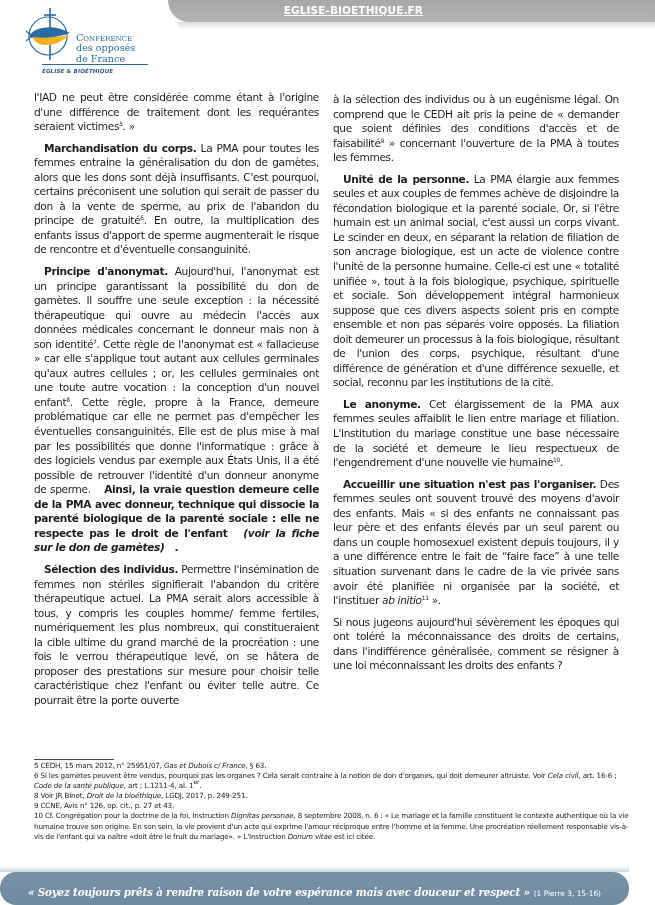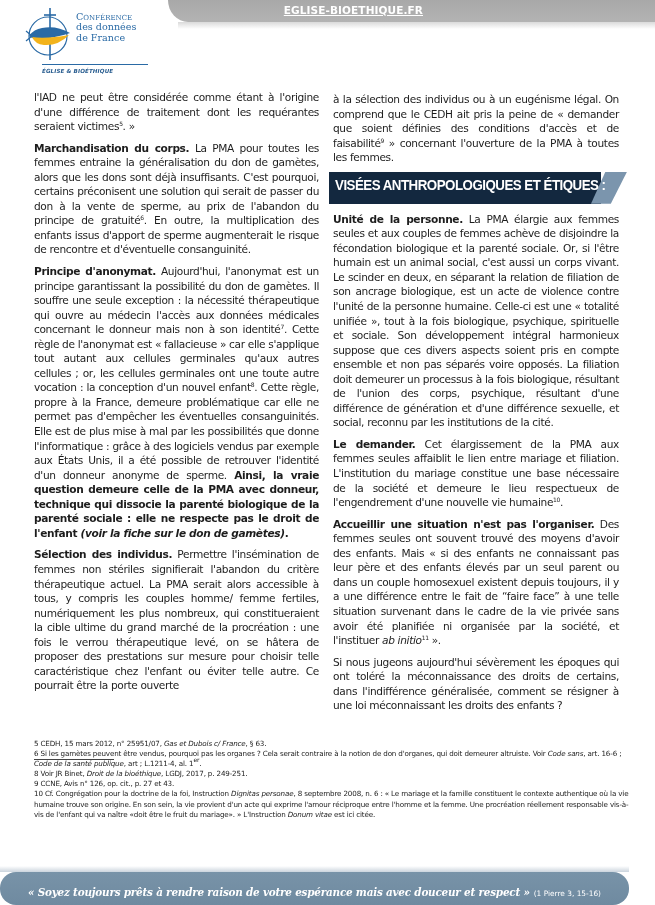--- a/index.html
+++ b/index.html
@@ -17,40 +17,40 @@
     background: linear-gradient(rgba(150,150,150,0.35), rgba(255,255,255,0));
   }
   .site-url {
     position: absolute; right: 232px; top: 4px;
     font-family: "DejaVu Sans", sans-serif; font-weight: bold; font-size: 10.5px;
     color: #ffffff; letter-spacing: 0.1px; text-decoration: underline;
   }
   .logo { position: absolute; left: 20px; top: 4px; width: 140px; height: 72px; }
   .logo svg { position: absolute; left: 0; top: 0; }
   .logo-text {
-    position: absolute; left: 56px; top: 8px;
+    position: absolute; left: 56px; top: 29px;
     font-family: "DejaVu Serif", serif; font-size: 9.6px; line-height: 10.4px; color: #2a6aa5;
   }
   .logo-text .l1 { font-variant: small-caps; }
   .logo-rule { position: absolute; left: 22px; top: 60px; width: 106px; height: 1px; background: #2a6aa5; }
   .logo-sub {
     position: absolute; left: 22px; top: 64px; font-family: "DejaVu Sans", sans-serif;
     font-size: 5.6px; font-weight: bold; font-style: italic; color: #2a5e90; letter-spacing: 0.1px;
   }
 
   
   .col {
     position: absolute; top: 90px; font-size: 10.6px; line-height: 14.55px;
     text-align: justify; color: #1d1d1d; font-family: "DejaVu Sans", sans-serif;
     letter-spacing: -0.35px;
   }
   .col-left { left: 34px; width: 285px; }
   .col-right { left: 333px; width: 286px; top: 92px; }
   .col p { margin-bottom: 7px; }
-  .col b { font-weight: bold; }
+  .col b { font-weight: bold; margin-left: 10px; }
   .col i { }
   sup { font-size: 6px; line-height: 0; vertical-align: 4px; }
 
   .section-banner {
     position: relative; height: 32px; margin: 6px 0 8px -4px; width: 300px;
   }
   .section-banner .bar {
     position: absolute; left: 0; top: 0; width: 272px; height: 32px; background: #13283f;
   }
   .section-banner .slash {
@@ -59,21 +59,21 @@
   }
   .section-banner .title {
     position: absolute; left: 6px; top: 6px; color: #ffffff; font-weight: bold;
     font-family: "Liberation Sans", sans-serif; font-size: 15.5px; letter-spacing: -0.6px;
     transform: scaleX(0.86); transform-origin: left center; white-space: nowrap;
   }
 
   
   .fn-rule { position: absolute; left: 34px; top: 759px; width: 80px; height: 1px; background: #444; }
   .footnotes {
-    position: absolute; left: 34px; top: 739px; width: 600px;
+    position: absolute; left: 34px; top: 761px; width: 600px;
     font-size: 7.15px; line-height: 10.1px; color: #222; letter-spacing: -0.15px;
     font-family: "DejaVu Sans", sans-serif;
   }
   .footnotes .fn { white-space: nowrap; }
   .footnotes .fn.wrap { white-space: normal; }
   .footnotes i { font-style: italic; }
 
   
   .bottom-band {
     position: absolute; left: 0; top: 872px; width: 629px; height: 33px;
@@ -102,21 +102,21 @@
   <svg width="60" height="60" viewBox="0 0 60 60">
     <circle cx="28" cy="32" r="19" fill="none" stroke="#2a6aa5" stroke-width="1.2"></circle>
     <line x1="30" y1="4" x2="30" y2="56" stroke="#2a6aa5" stroke-width="1.6"></line>
     <line x1="24" y1="11" x2="36" y2="11" stroke="#2a6aa5" stroke-width="1.6"></line>
     <path d="M9 32 Q14 25 22 24 Q36 21 50 29 Q38 33 22 35 Q14 36 9 32 Z" fill="#2a6aa5"></path>
     <path d="M12 33 Q26 35 49 31 Q38 42 24 41 Q15 40 12 33 Z" fill="#f2b31c"></path>
     <path d="M6 27 L12 32 L6 37" fill="none" stroke="#2a6aa5" stroke-width="1.2"></path>
   </svg>
   <div class="logo-text">
     <div class="l1">Conférence</div>
-    <div>des données</div>
+    <div>des opposés</div>
     <div>de France</div>
   </div>
   <div class="logo-rule"></div>
   <div class="logo-sub">ÉGLISE &amp; BIOÉTHIQUE</div>
 </div>
 
 <div class="col col-left">
   <p>
     <span>l'IAD ne peut être considérée comme étant à l'origine d'une différence de traitement dont les requérantes seraient victimes</span><sup>5</sup><span>. »</span>
   </p>
@@ -128,46 +128,41 @@
   </p>
   <p>
     <b>Sélection des individus.</b><span> Permettre l'insémination de femmes non stériles signifierait l'abandon du critère thérapeutique actuel. La PMA serait alors accessible à tous, y compris les couples homme/ femme fertiles, numériquement les plus nombreux, qui constitueraient la cible ultime du grand marché de la procréation : une fois le verrou thérapeutique levé, on se hâtera de proposer des prestations sur mesure pour choisir telle caractéristique chez l'enfant ou éviter telle autre. Ce pourrait être la porte ouverte</span>
   </p>
 </div>
 
 <div class="col col-right">
   <p>
     <span> à la sélection des individus ou à un eugénisme légal. On comprend que le CEDH ait pris la peine de « demander que soient définies des conditions d'accès et de faisabilité</span><sup>9</sup><span> » concernant l'ouverture de la PMA à toutes les femmes.</span>
   </p>
-  <div class="section-banner">
-    <div class="bar"></div>
-    <div class="slash"></div>
-    <div class="title">VISÉES ANTHROPOLOGIQUES ET ÉTIQUES :</div>
-  </div>
   <p>
     <b>Unité de la personne.</b><span> La PMA élargie aux femmes seules et aux couples de femmes achève de disjoindre la fécondation biologique et la parenté sociale. Or, si l'être humain est un animal social, c'est aussi un corps vivant. Le scinder en deux, en séparant la relation de filiation de son ancrage biologique, est un acte de violence contre l'unité de la personne humaine. Celle-ci est une « totalité unifiée », tout à la fois biologique, psychique, spirituelle et sociale. Son développement intégral harmonieux suppose que ces divers aspects soient pris en compte ensemble et non pas séparés voire opposés. La filiation doit demeurer un processus à la fois biologique, résultant de l'union des corps, psychique, résultant d'une différence de génération et d'une différence sexuelle, et social, reconnu par les institutions de la cité.</span>
   </p>
   <p>
-    <b>Le demander.</b><span> Cet élargissement de la PMA aux femmes seules affaiblit le lien entre mariage et filiation. L'institution du mariage constitue une base nécessaire de la société et demeure le lieu respectueux de l'engendrement d'une nouvelle vie humaine</span><sup>10</sup><span>.</span>
+    <b>Le anonyme.</b><span> Cet élargissement de la PMA aux femmes seules affaiblit le lien entre mariage et filiation. L'institution du mariage constitue une base nécessaire de la société et demeure le lieu respectueux de l'engendrement d'une nouvelle vie humaine</span><sup>10</sup><span>.</span>
   </p>
   <p>
     <b>Accueillir une situation n'est pas l'organiser.</b><span> Des femmes seules ont souvent trouvé des moyens d'avoir des enfants. Mais « si des enfants ne connaissant pas leur père et des enfants élevés par un seul parent ou dans un couple homosexuel existent depuis toujours, il y a une différence entre le fait de “faire face” à une telle situation survenant dans le cadre de la vie privée sans avoir été planifiée ni organisée par la société, et l'instituer </span><i>ab initio</i><sup>11</sup><span> ».</span>
   </p>
   <p>
     <span>Si nous jugeons aujourd'hui sévèrement les époques qui ont toléré la méconnaissance des droits de certains, dans l'indifférence généralisée, comment se résigner à une loi méconnaissant les droits des enfants ?</span>
   </p>
 </div>
 
 <div class="fn-rule"></div>
 <div class="footnotes">
   <div class="fn">
     <span>5 CEDH, 15 mars 2012, n° 25951/07, </span><i>Gas et Dubois c/ France</i><span>, § 63.</span>
   </div>
   <div class="fn wrap">
-    <span>6 Si les gamètes peuvent être vendus, pourquoi pas les organes ? Cela serait contraire à la notion de don d'organes, qui doit demeurer altruiste. Voir </span><i>Code sans</i><span>, art. 16-6 ; </span><i>Code de la santé publique</i><span>, art ; L.1211-4, al. 1</span><sup>er</sup><span>.</span>
+    <span>6 Si les gamètes peuvent être vendus, pourquoi pas les organes ? Cela serait contraire à la notion de don d'organes, qui doit demeurer altruiste. Voir </span><i>Cela civil</i><span>, art. 16-6 ; </span><i>Code de la santé publique</i><span>, art ; L.1211-4, al. 1</span><sup>er</sup><span>.</span>
   </div>
   <div class="fn">
     <span>8 Voir JR Binet, </span><i>Droit de la bioéthique</i><span>, LGDJ, 2017, p. 249-251.</span>
   </div>
   <div class="fn">
     <span>9 CCNE, Avis n° 126, op. cit., p. 27 et 43.</span>
   </div>
   <div class="fn wrap">
     <span>10 Cf. Congrégation pour la doctrine de la foi, Instruction </span><i>Dignitas personae</i><span>, 8 septembre 2008, n. 6 : « Le mariage et la famille constituent le contexte authentique où la vie humaine trouve son origine. En son sein, la vie provient d'un acte qui exprime l'amour réciproque entre l'homme et la femme. Une procréation réellement responsable vis-à-vis de l'enfant qui va naître «doit être le fruit du mariage». » L'Instruction </span><i>Donum vitae</i><span> est ici citée.</span>
   </div>

